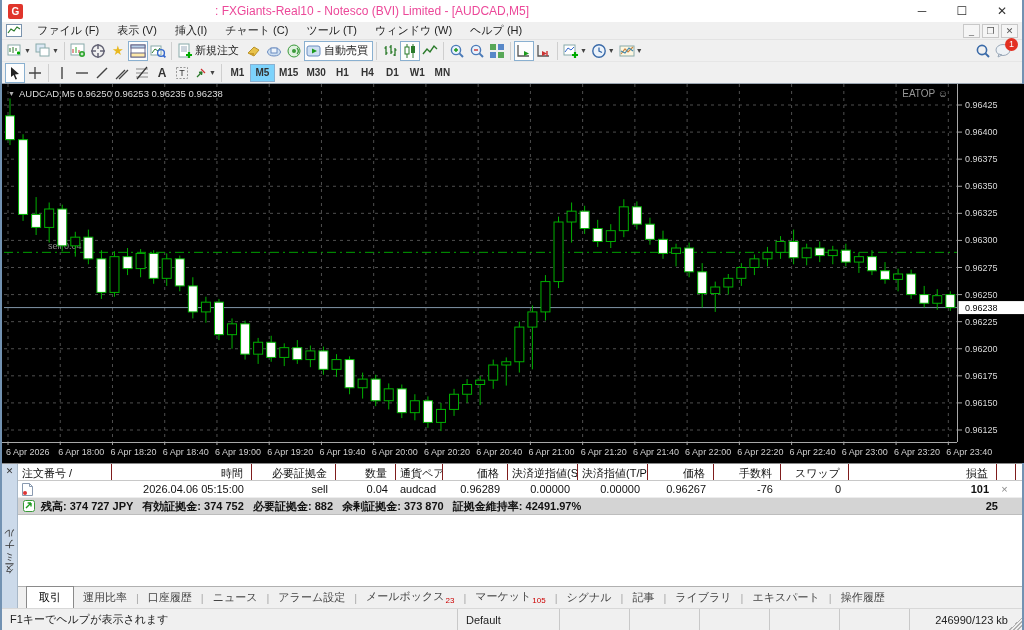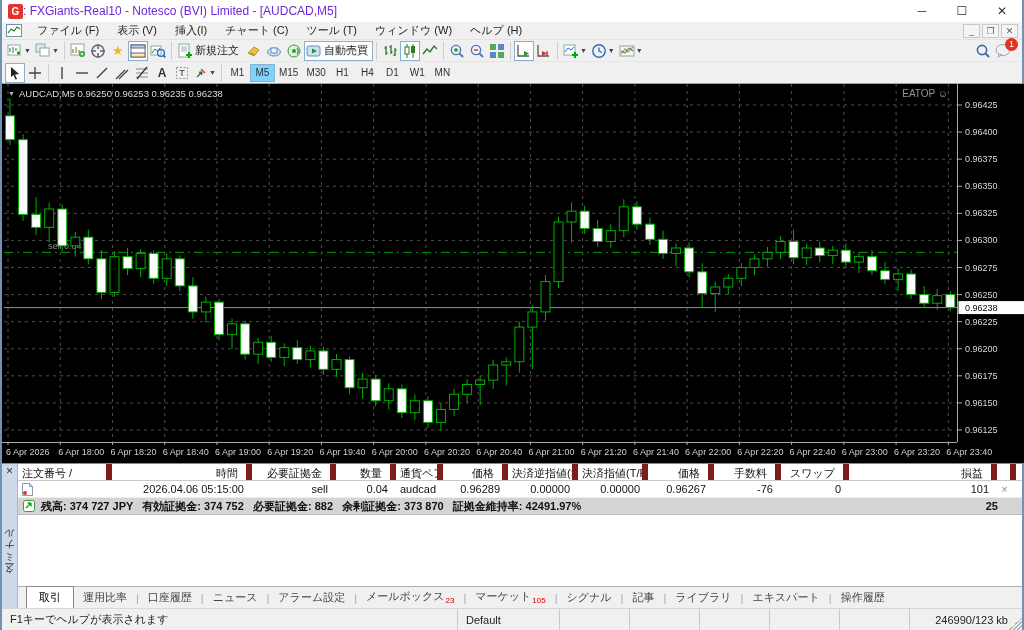--- a/index.html
+++ b/index.html
@@ -3,21 +3,21 @@
 <meta charset="utf-8">
 <style>
   * { box-sizing: border-box; margin: 0; padding: 0; }
   html,body { width:1024px; height:630px; overflow:hidden; }
   body { font-family:"Liberation Sans","DejaVu Sans",sans-serif; font-size:11px; background:#000; }
   .window { width:1024px; height:630px; background:#f0f0f0; border-left:2px solid #7292b2; border-right:2px solid #7292b2; display:flex; flex-direction:column; position:relative; }
 
   
   .titlebar { height:22px; background:#ffffff; display:flex; align-items:center; flex:0 0 auto; }
   .app-logo { width:15px; height:15px; margin-left:6px; background:#e0352b; border-radius:2px; color:#fff; font-weight:bold; font-size:10px; display:flex; align-items:center; justify-content:center; }
-  .title-text { font-size:12px; color:#6d28d9; white-space:nowrap; }
+  .title-text { margin-left:192px; font-size:12px; color:#ec4899; white-space:nowrap; }
   .win-controls { margin-left:auto; display:flex; height:100%; }
   .win-btn { width:40px; height:100%; display:flex; align-items:center; justify-content:center; color:#333; font-size:12px; }
 
   
   .menubar { height:18px; background:#f0f0f0; display:flex; align-items:center; border-bottom:1px solid #e3e3e3; flex:0 0 auto; }
   .mdi-doc-icon { width:16px; height:13px; margin:0 6px 0 4px; }
   .menu-item { padding:0 9px; color:#222; white-space:nowrap; cursor:default; }
   .mdi-controls { margin-left:auto; display:flex; margin-right:4px; }
   .mdi-btn { width:17px; height:14px; border:1px solid #c8c8c8; background:#f5f5f5; color:#555; font-size:9px; display:flex; align-items:center; justify-content:center; margin-left:2px; }
 
@@ -40,21 +40,21 @@
   .chart-wrap { height:379px; background:#000; flex:0 0 auto; position:relative; }
   svg text { font-family:"Liberation Sans","DejaVu Sans",sans-serif; }
 
   
   .terminal { height:145px; background:#fff; flex:0 0 auto; display:flex; position:relative; border-top:1px solid #8a8a8a; }
   .side-strip { width:16px; background:#ccdaea; border-right:1px solid #a8b8c8; display:flex; flex-direction:column; align-items:center; flex:0 0 auto; }
   .side-close { font-size:9px; color:#333; margin-top:2px; }
   .side-label { writing-mode:vertical-rl; transform:rotate(180deg); font-size:10px; color:#333; margin-top:auto; margin-bottom:26px; letter-spacing:1px; }
   .t-content { flex:1; display:flex; flex-direction:column; overflow:hidden; }
   .t-header { display:flex; height:17px; background:#fff; border-bottom:1px solid #c8c8c8; flex:0 0 auto; }
-  .th { font-size:11px; color:#111; padding:2px 8px 0 4px; border-right:6px solid #7f1d1d; white-space:nowrap; overflow:hidden; }
+  .th { font-size:11px; color:#111; padding:2px 8px 0 4px; border-right:1px solid #7f1d1d; white-space:nowrap; overflow:hidden; }
   .t-row { display:flex; height:17px; background:#fff; border-bottom:1px solid #ededed; flex:0 0 auto; }
   .td { font-size:11px; color:#111; padding:2px 8px 0 4px; white-space:nowrap; overflow:hidden; }
   .t-balance { display:flex; align-items:center; height:17px; background:#d4d4d4; border-bottom:1px solid #bdbdbd; font-weight:bold; color:#111; flex:0 0 auto; }
   .t-balance .bal-text { margin-left:6px; white-space:pre; }
   .t-balance .bal-profit { margin-left:auto; margin-right:24px; }
   .t-fill { flex:1; background:#fff; }
   .t-tabs { height:22px; background:#f0f0f0; border-top:1px solid #b0b0b0; display:flex; align-items:flex-end; padding-left:8px; flex:0 0 auto; }
   .tab { padding:3px 9px; color:#444; white-space:nowrap; position:relative; top:0; }
   .tab.active { background:#fff; border:1px solid #8a8a8a; border-bottom:none; color:#000; padding:3px 12px; margin-top:-1px; }
   .tab .badge { color:#cc0000; font-size:8px; vertical-align:sub; margin-left:1px; }
@@ -342,21 +342,21 @@
         </svg>
     </div>
     <div class="tb-btn">
       <svg width="14" height="14" viewBox="0 0 14 14">
           <path d="M3 11 L8 6 M8 6 l-3 .5 M8 6 l-.5 3" stroke="#2a7a2a" stroke-width="1.3" fill="none"></path>
           <path d="M7 3 L11 7" stroke="#c33" stroke-width="1.3"></path>
         </svg>
       <span class="caret">▼</span>
     </div>
     <div class="sep"></div>
-    <div style="display:flex;" id="tf-buttons">
+    <div style="display:flex;font-weight:bold;" id="tf-buttons">
         <div class="tf-btn">M1</div>
         <div class="tf-btn active">M5</div>
         <div class="tf-btn">M15</div>
         <div class="tf-btn">M30</div>
         <div class="tf-btn">H1</div>
         <div class="tf-btn">H4</div>
         <div class="tf-btn">D1</div>
         <div class="tf-btn">W1</div>
         <div class="tf-btn">MN</div>
       </div>
@@ -660,21 +660,21 @@
           <div class="td" style="width: 140px; text-align: right;">2026.04.06 05:15:00</div>
           <div class="td" style="width: 84px; text-align: right;">sell</div>
           <div class="td" style="width: 60px; text-align: right;">0.04</div>
           <div class="td" style="width: 47px; text-align: right;">audcad</div>
           <div class="td" style="width: 65px; text-align: right;">0.96289</div>
           <div class="td" style="width: 70px; text-align: right;">0.00000</div>
           <div class="td" style="width: 70px; text-align: right;">0.00000</div>
           <div class="td" style="width: 66px; text-align: right;">0.96267</div>
           <div class="td" style="width: 67px; text-align: right;">-76</div>
           <div class="td" style="width: 68px; text-align: right;">0</div>
-          <div class="td" style="width: 148px; text-align: right;">101</div>
+          <div class="td" style="width: 148px; text-align: right; font-weight: bold;">101</div>
           <div class="td" style="width: 19px; text-align: center; color: rgb(138, 138, 138);">×</div>
         </div>
       <div class="t-balance">
         <svg width="12" height="12" viewBox="0 0 12 12" style="margin-left:5px;">
             <rect x="0.5" y="0.5" width="11" height="11" rx="2" fill="#fff" stroke="#3a9a3a"></rect>
             <path d="M3 8 L8 3 M8 3 h-3.4 M8 3 v3.4" stroke="#1d9a1d" stroke-width="1.4" fill="none"></path>
           </svg>
         <span class="bal-text">残高: 374 727 JPY   有効証拠金: 374 752   必要証拠金: 882   余剰証拠金: 373 870   証拠金維持率: 42491.97%</span>
         <span class="bal-profit">25</span>
       </div>

